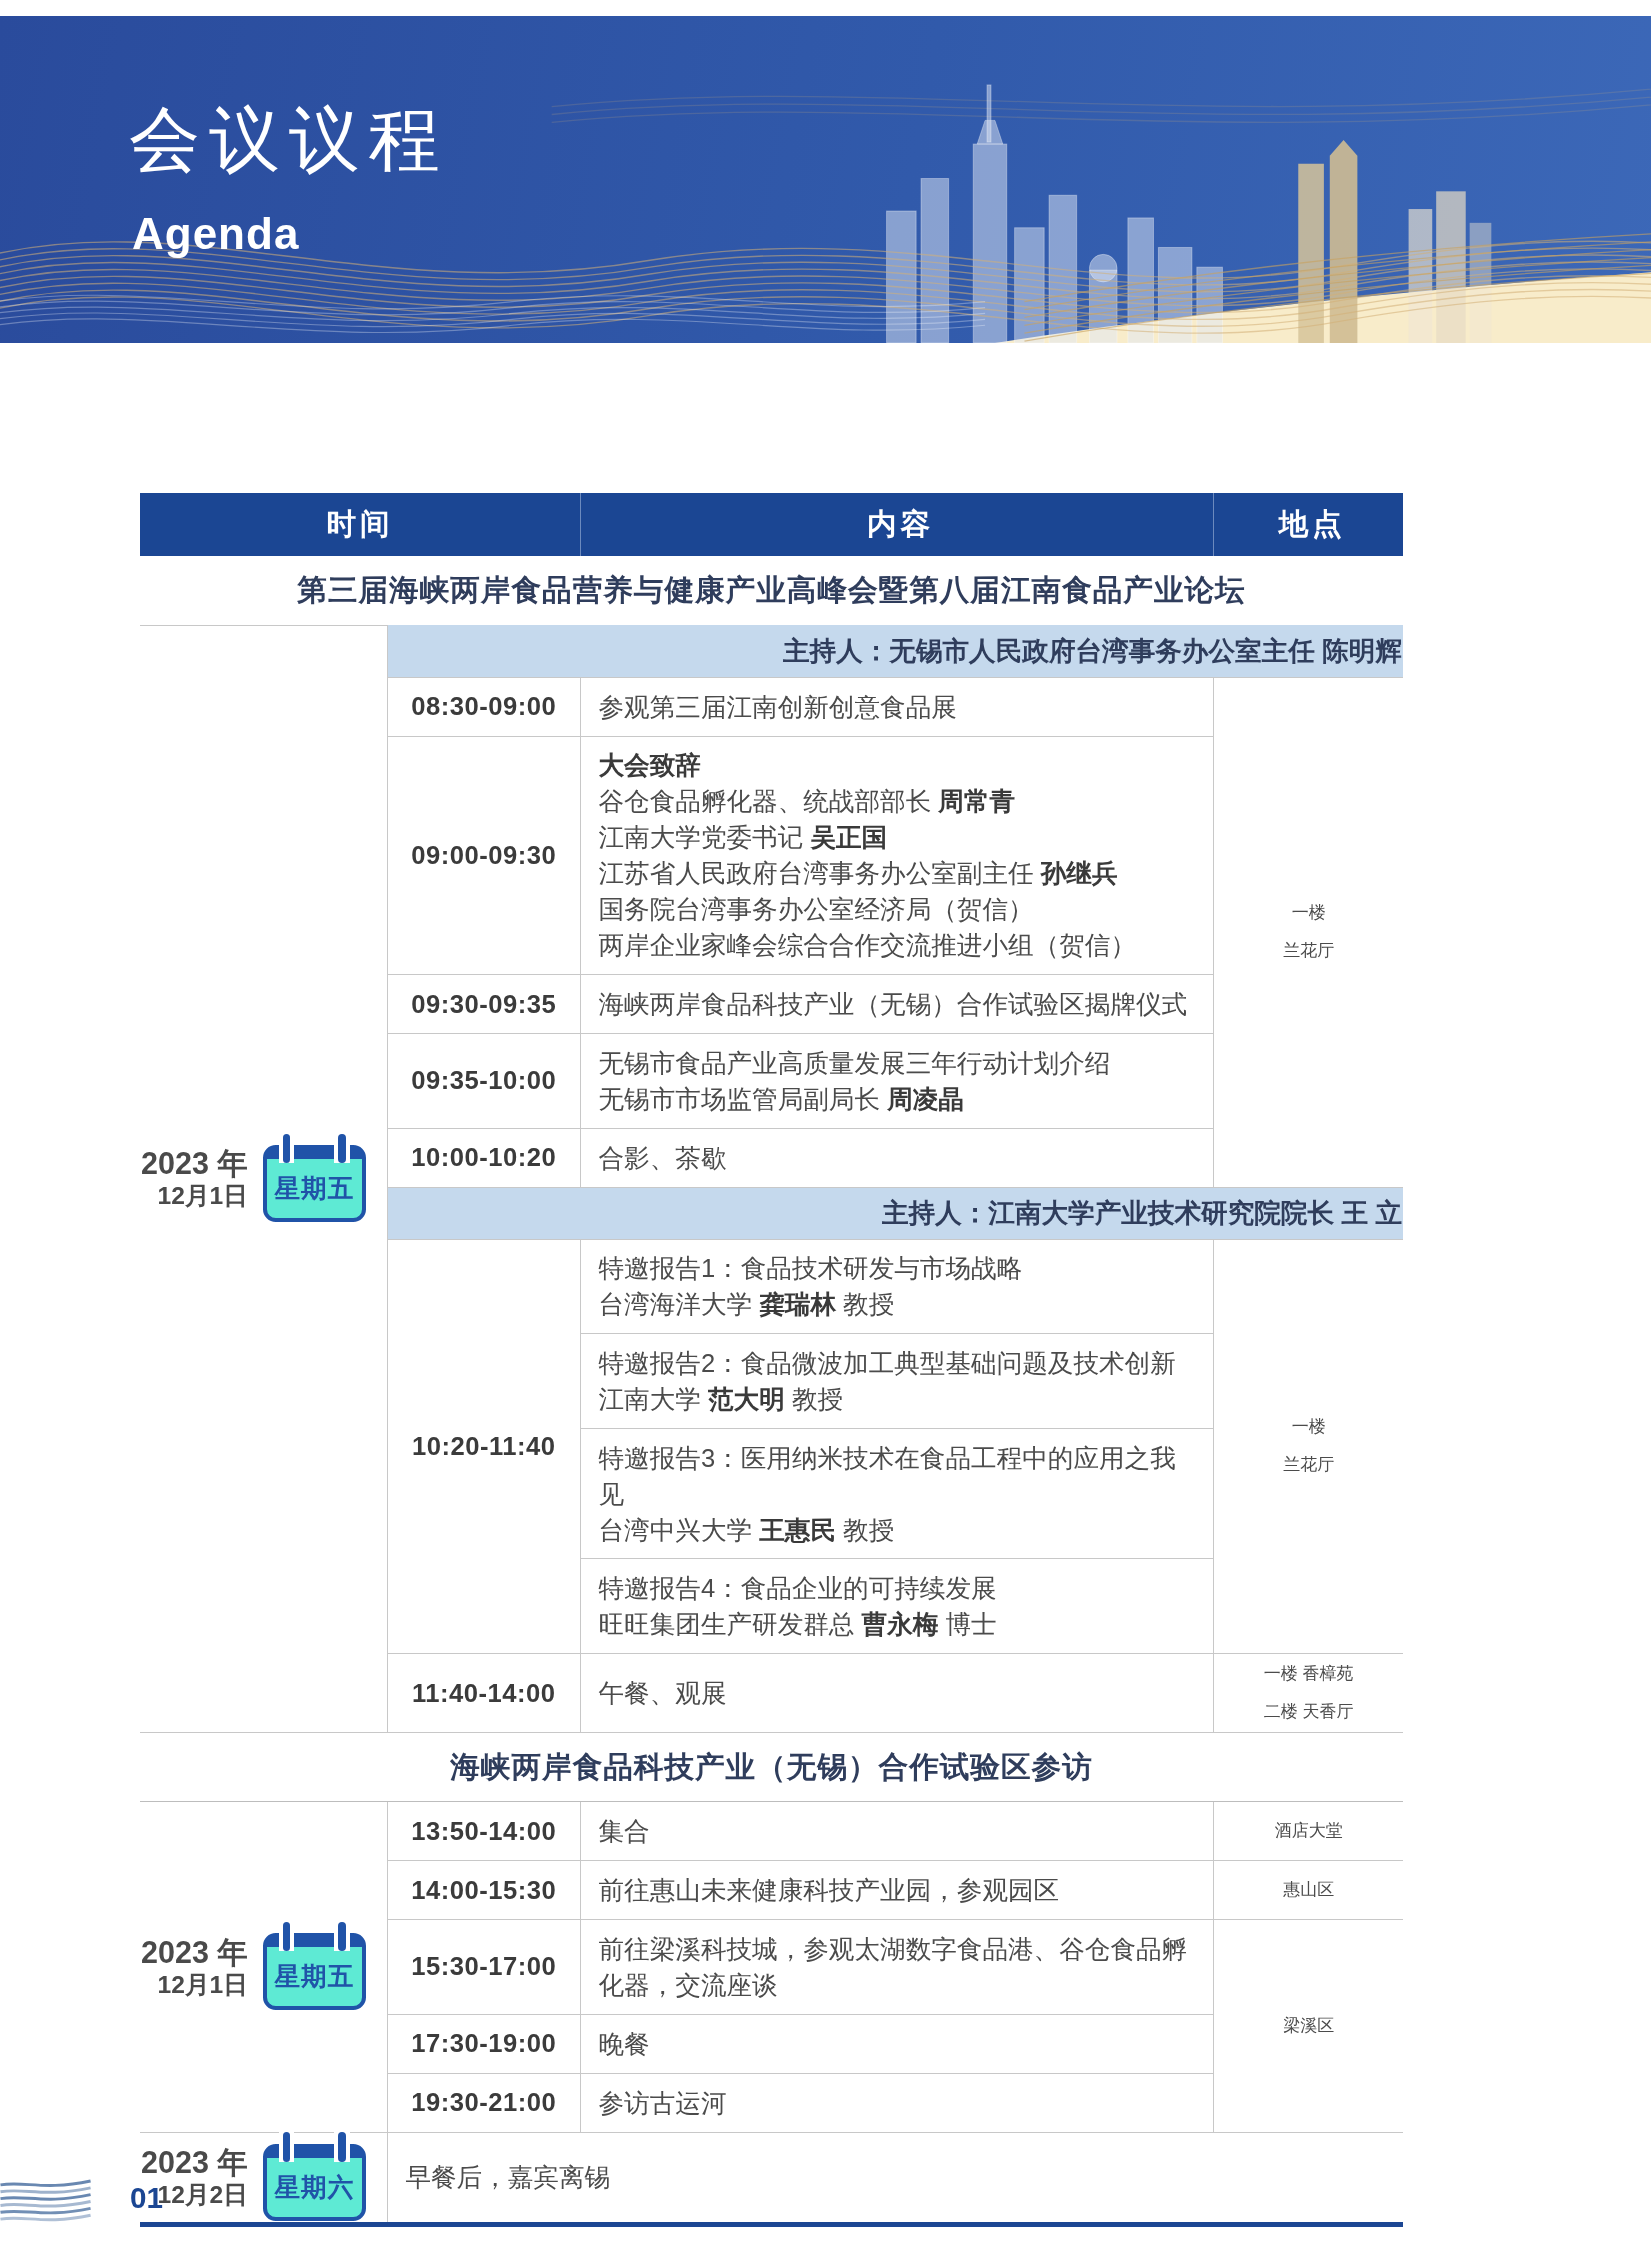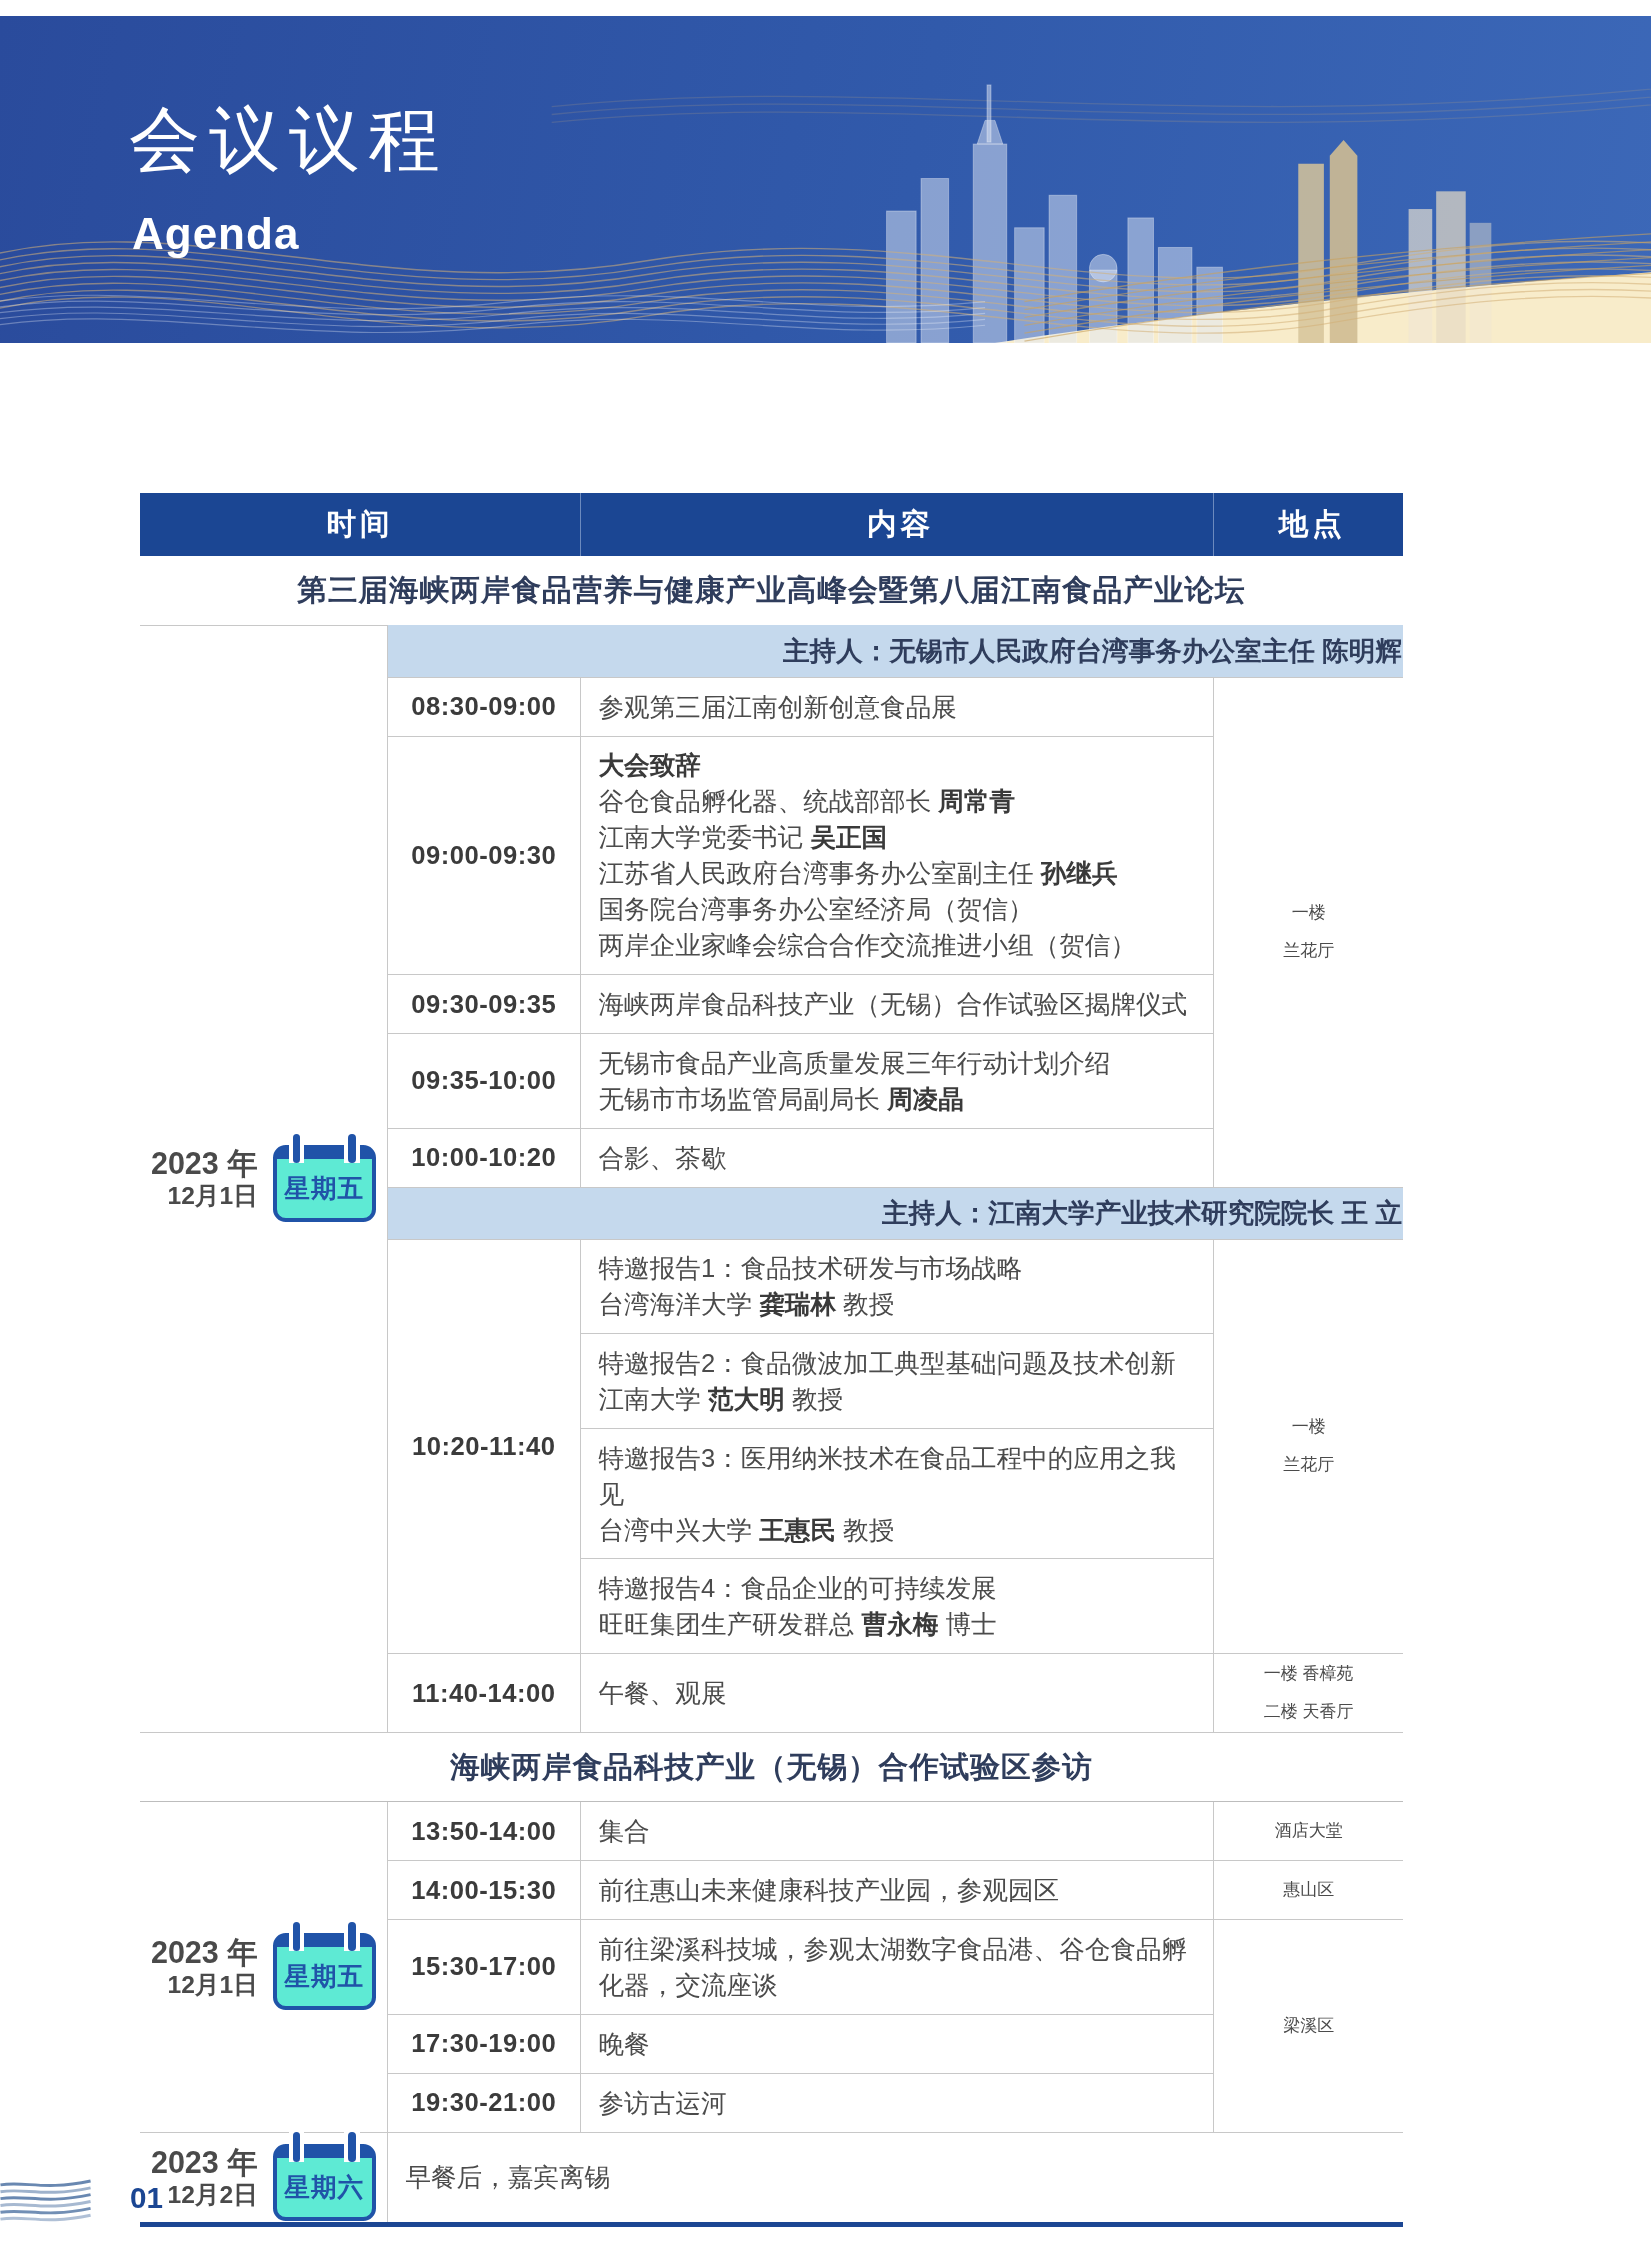--- a/index.html
+++ b/index.html
@@ -62,21 +62,21 @@
   }
   td.date-cell { border:1px solid #c8c8c8; border-left:none; }
   td.wide-cell {
     border:1px solid #c8c8c8; border-right:none; padding:10.8px 17.7px;
     font-size:25.6px; color:#4b4b4b; height:63px;
   }
   tr.item-row { height:59px; }
   tr.final-row td { border-bottom:5.9px solid #1b4693; }
 
   
-  .dateblock { display:flex; align-items:center; justify-content:center; gap:15px; }
+  .dateblock { display:flex; align-items:center; justify-content:flex-start; gap:15px; }
   .datetext { text-align:right; color:#4a4a4a; font-weight:bold; }
   .datetext .y { font-size:30.5px; line-height:35px; }
   .datetext .d { font-size:24.6px; line-height:29.6px; }
   .cal {
     position:relative; width:95px; height:59px; background:#5eead4;
     border:4.9px solid #2053a8; border-top-width:14.8px; border-radius:12.8px;
     display:flex; align-items:center; justify-content:center; margin-top:9.9px;
   }
   .cal-prong {
     position:absolute; top:-25.6px; width:15.8px; height:29.6px; background:#ffffff;

